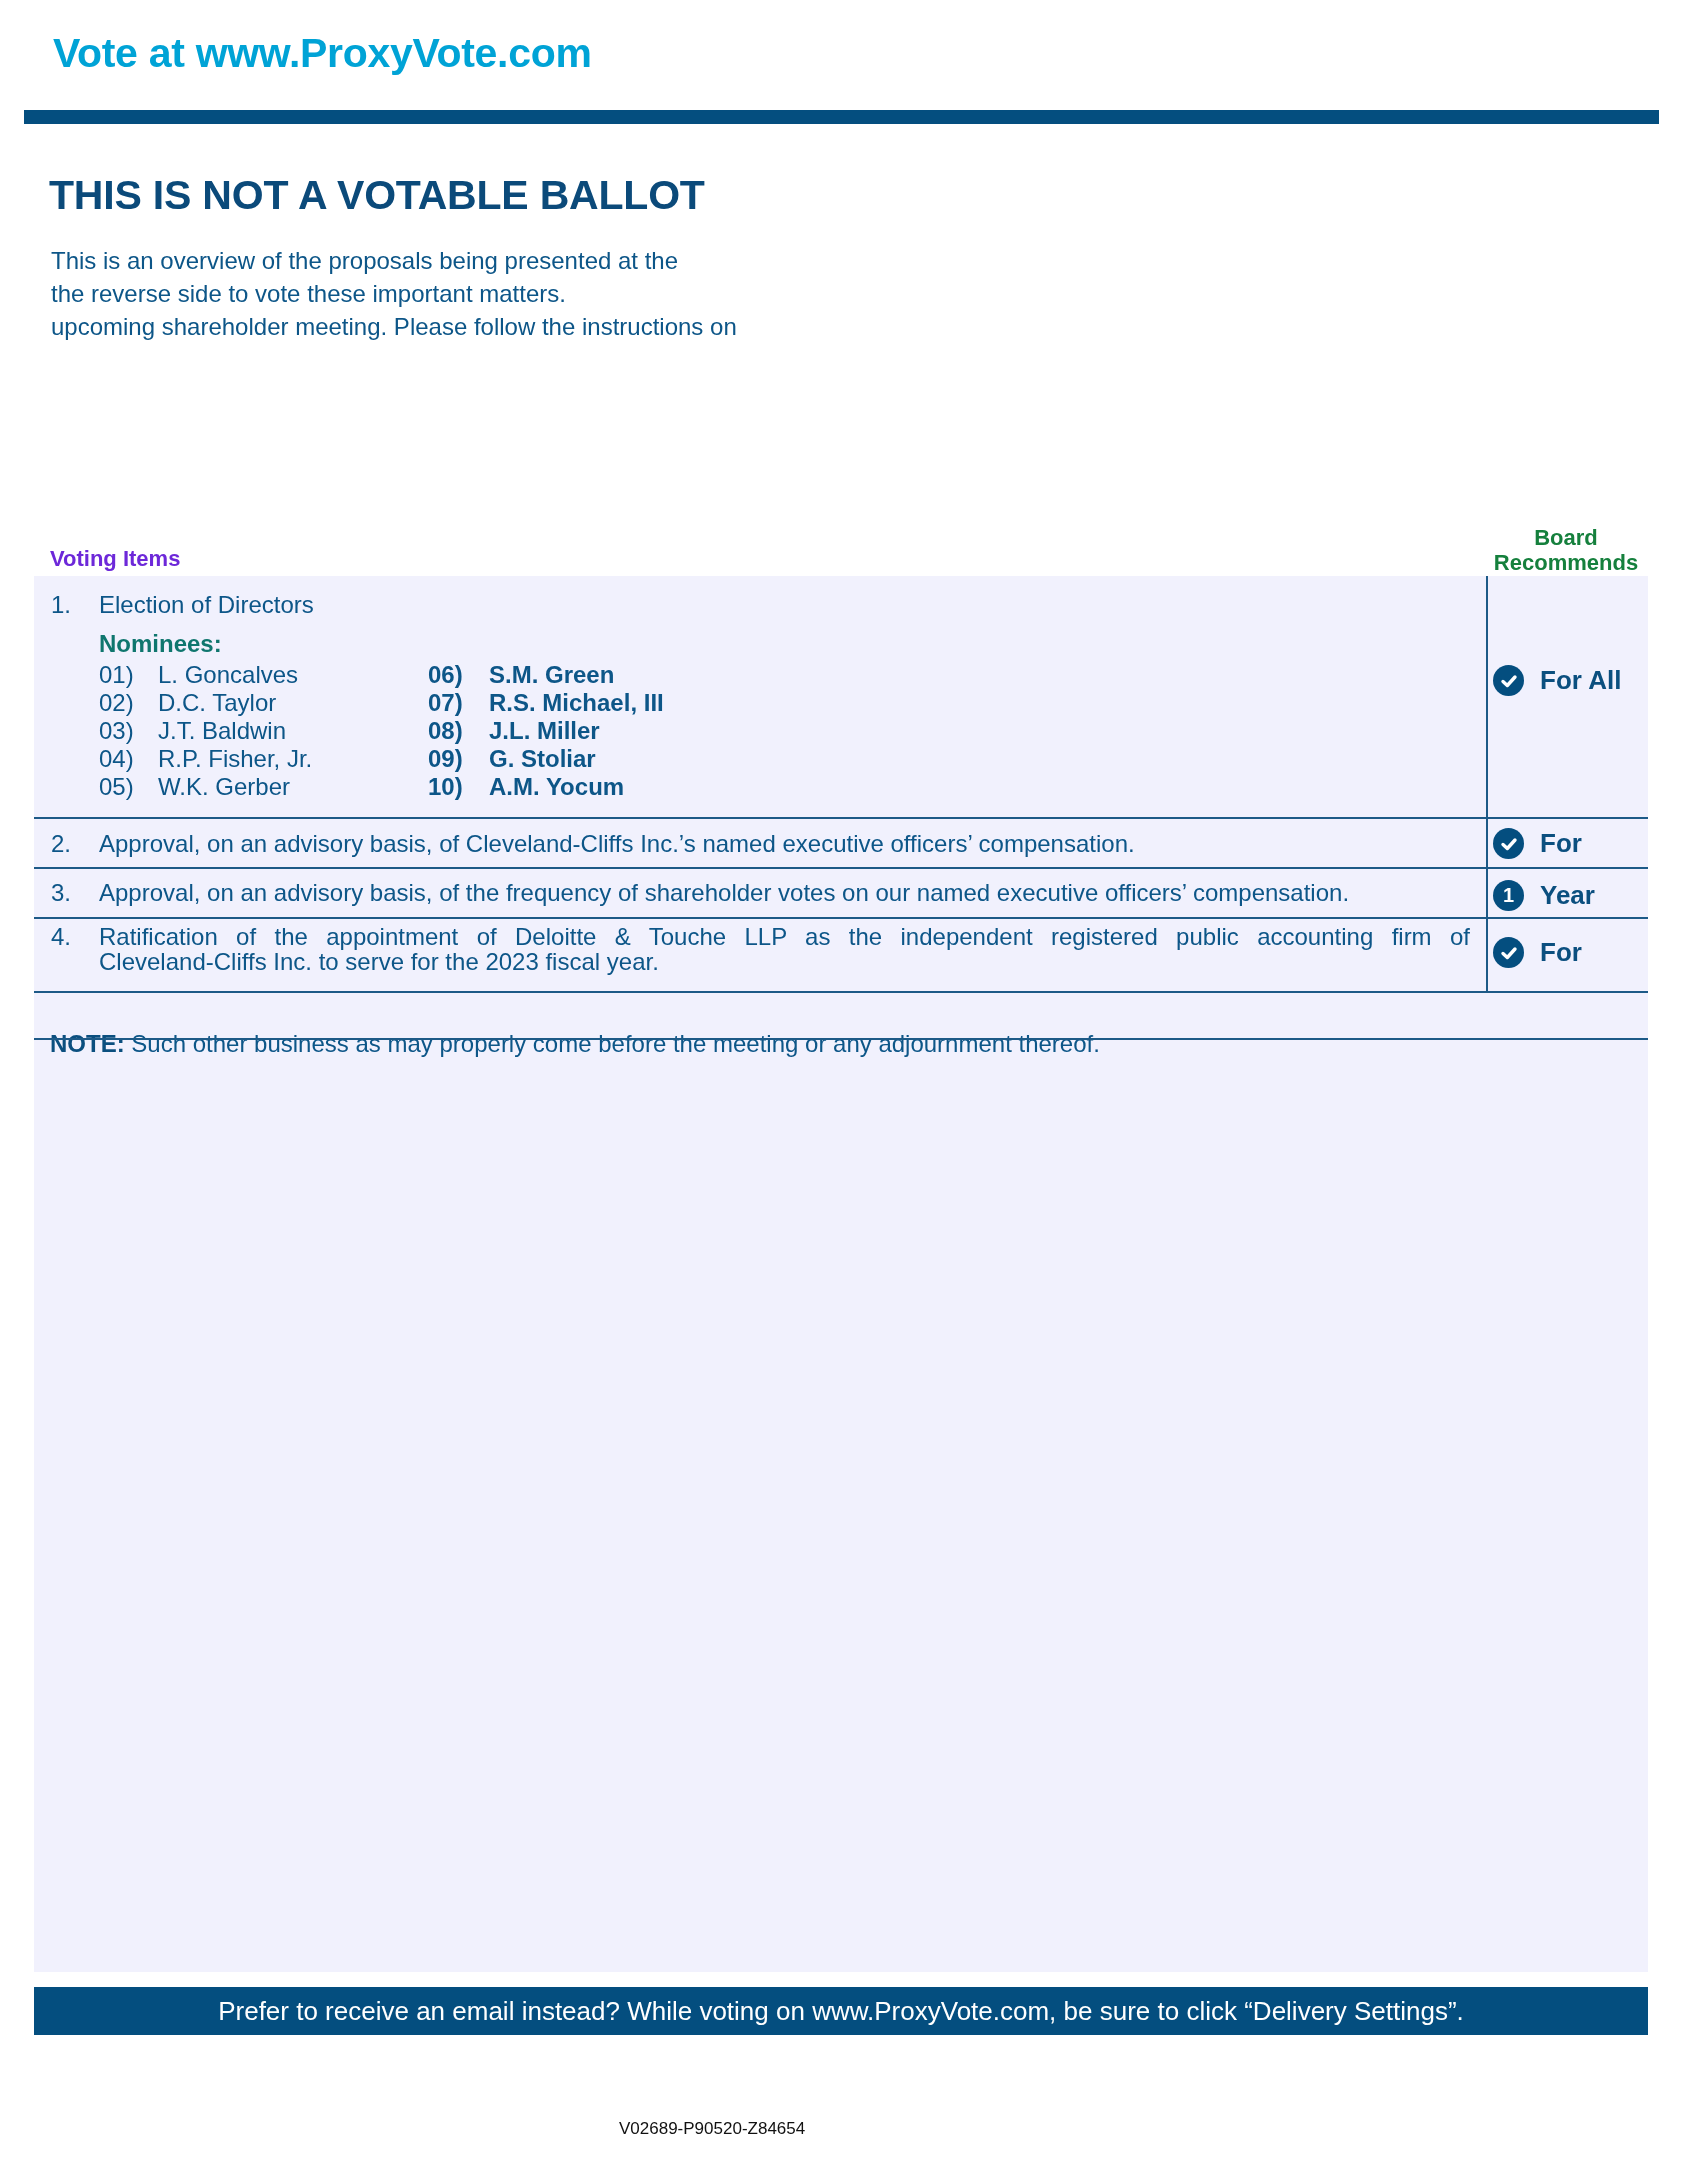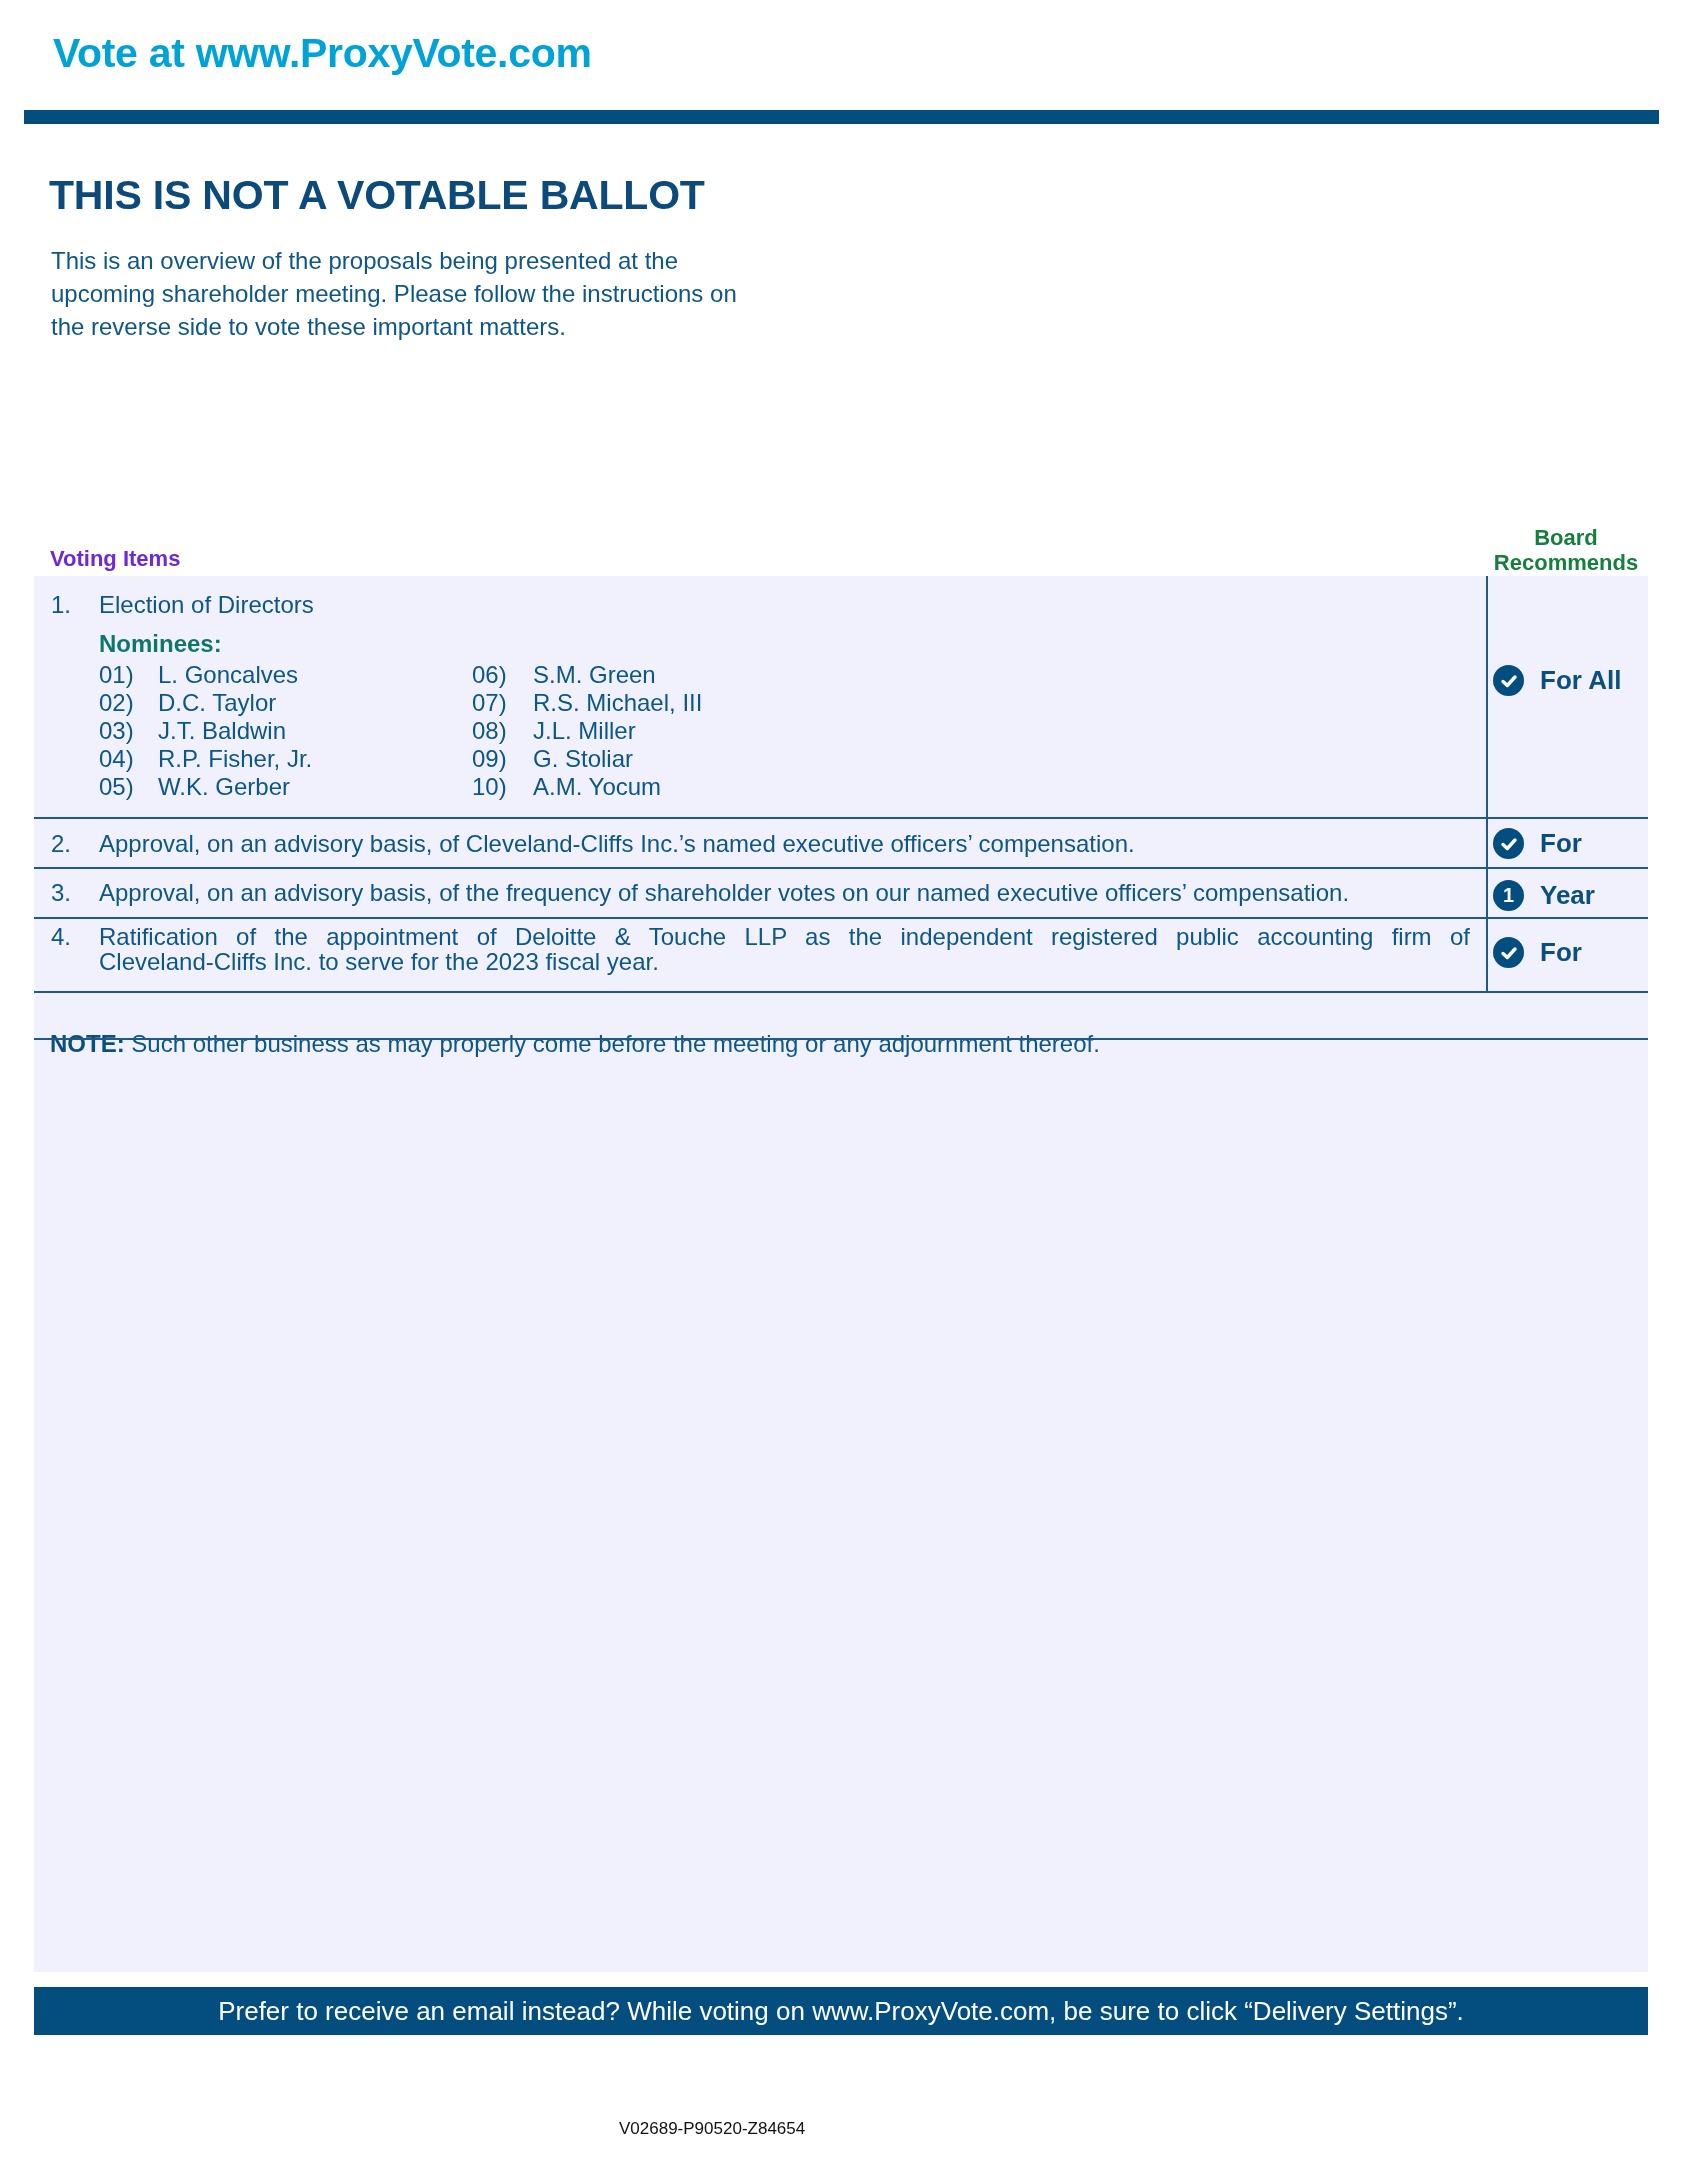--- a/index.html
+++ b/index.html
@@ -30,22 +30,22 @@
 </style>
 </head>
 <body>
 
 <div class="abs site-title">Vote at www.ProxyVote.com</div>
 <div class="abs top-rule"></div>
 
 <div class="abs title">THIS IS NOT A VOTABLE BALLOT</div>
 <div class="abs intro">
   <div>This is an overview of the proposals being presented at the</div>
+  <div>the reverse side to vote these important matters.</div>
   <div>upcoming shareholder meeting. Please follow the instructions on</div>
-  <div>the reverse side to vote these important matters.</div>
 </div>
 
 <div class="abs vi-head">Voting Items</div>
 <div class="abs br-head">
   <div>Board</div>
   <div>Recommends</div>
 </div>
 
 <div class="abs panel"></div>
 <div class="abs vdiv"></div>
@@ -54,21 +54,21 @@
 <div class="abs txt" style="left:99px; top:591px;">Election of Directors</div>
 <div class="abs nominees-label">Nominees:</div>
 
 <div class="abs" style="left:99px; top:661px;">
   <div class="nom"><span style="display:inline-block;width:59px">01)</span><span>L. Goncalves</span></div>
   <div class="nom"><span style="display:inline-block;width:59px">02)</span><span>D.C. Taylor</span></div>
   <div class="nom"><span style="display:inline-block;width:59px">03)</span><span>J.T. Baldwin</span></div>
   <div class="nom"><span style="display:inline-block;width:59px">04)</span><span>R.P. Fisher, Jr.</span></div>
   <div class="nom"><span style="display:inline-block;width:59px">05)</span><span>W.K. Gerber</span></div>
 </div>
-<div class="abs" style="left:472px; top:661px;">
+<div class="abs" style="left:428px; top:661px;font-weight:bold;">
   <div class="nom"><span style="display:inline-block;width:61px">06)</span><span>S.M. Green</span></div>
   <div class="nom"><span style="display:inline-block;width:61px">07)</span><span>R.S. Michael, III</span></div>
   <div class="nom"><span style="display:inline-block;width:61px">08)</span><span>J.L. Miller</span></div>
   <div class="nom"><span style="display:inline-block;width:61px">09)</span><span>G. Stoliar</span></div>
   <div class="nom"><span style="display:inline-block;width:61px">10)</span><span>A.M. Yocum</span></div>
 </div>
 
 <div class="abs rec" style="left:1493px; top:665px;">
   <span class="ico">
       <svg viewBox="0 0 20 20">

